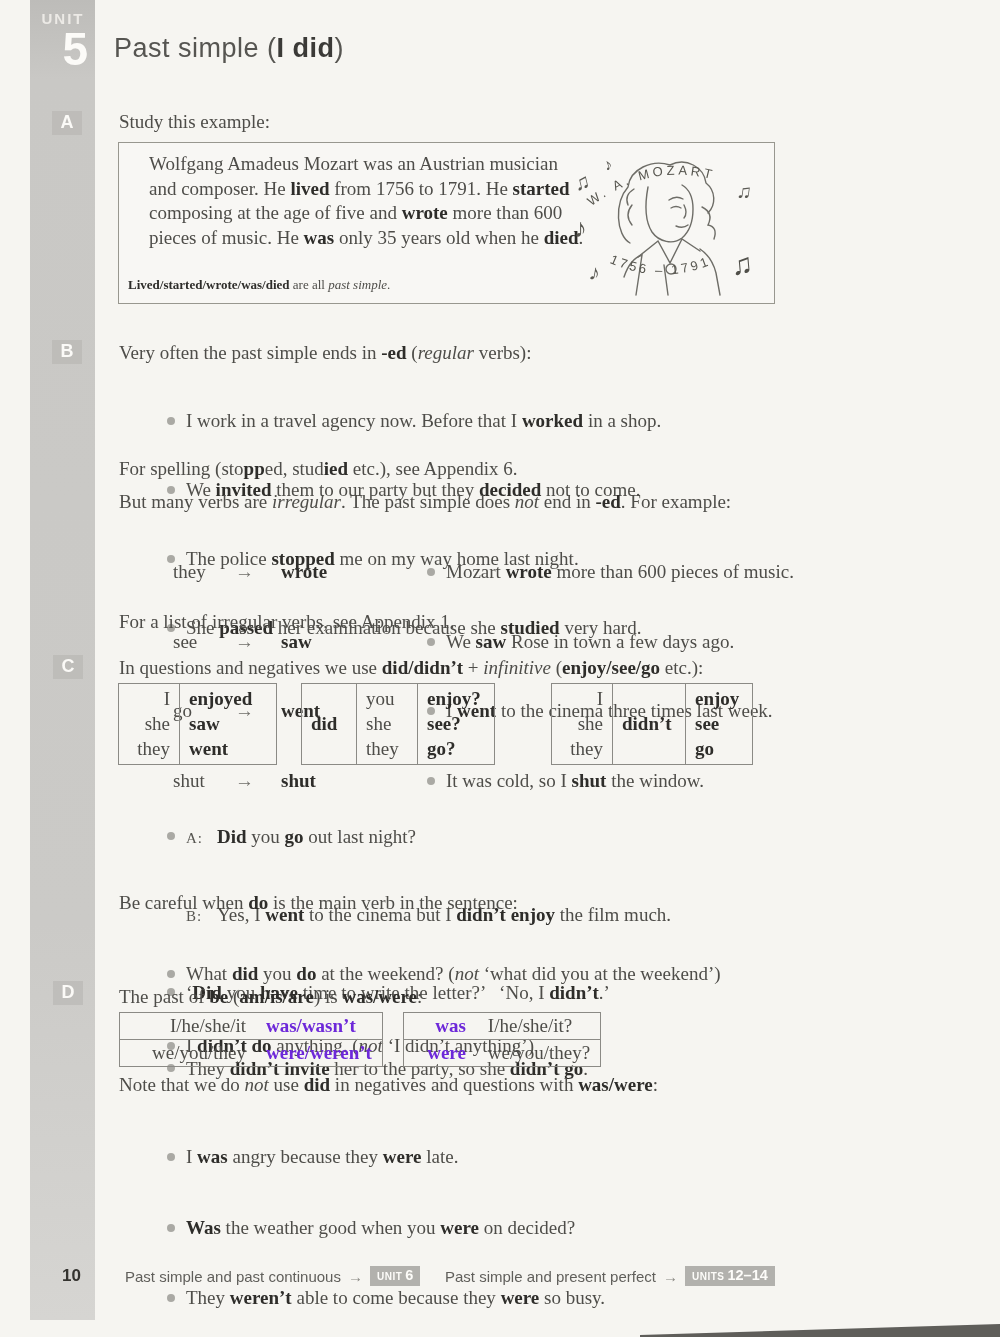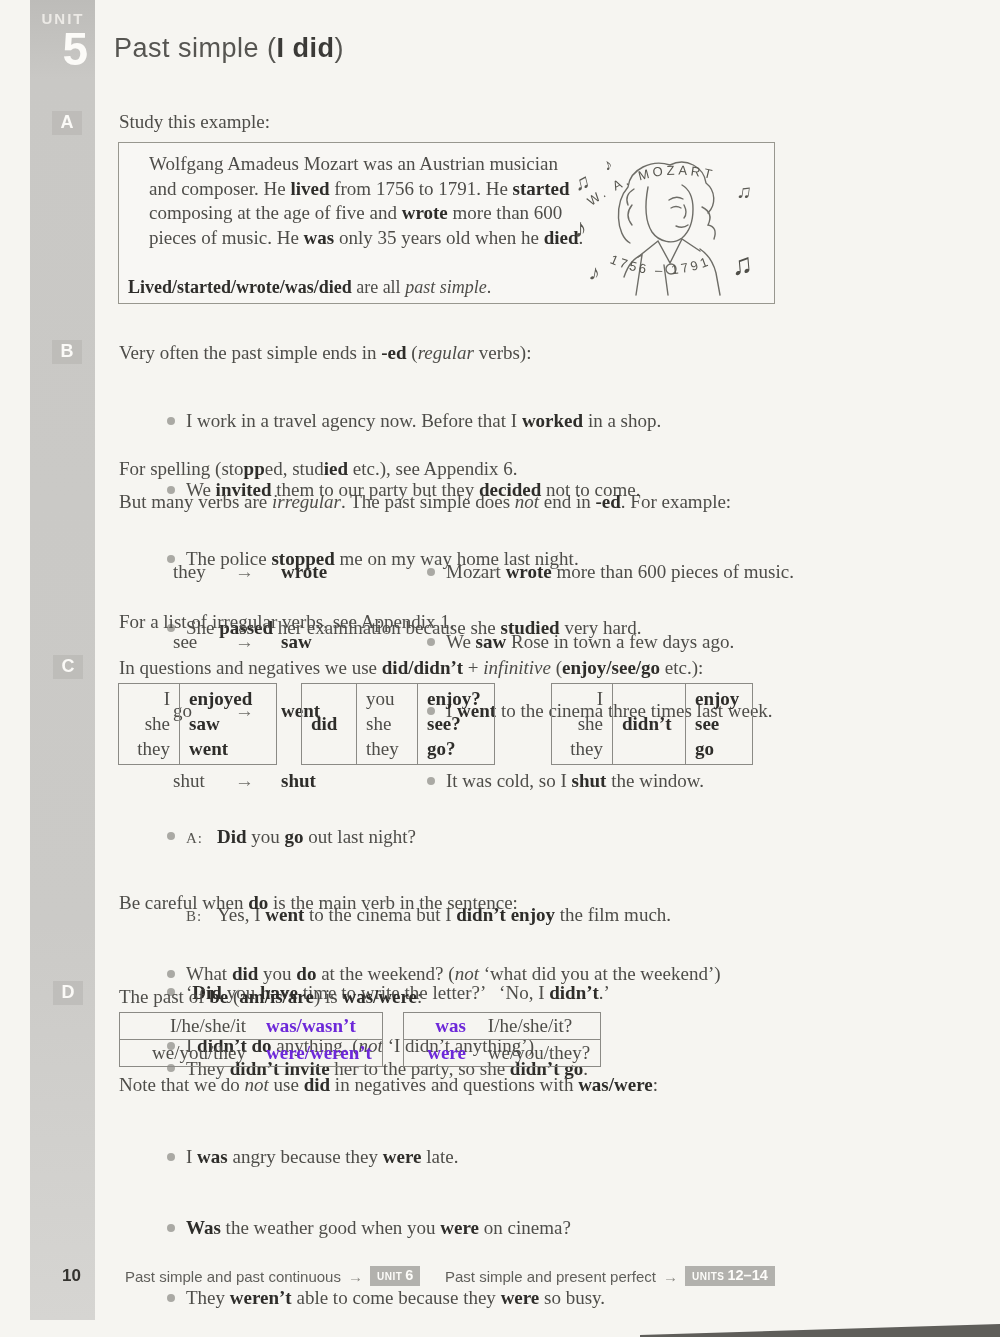--- a/index.html
+++ b/index.html
@@ -42,21 +42,21 @@
   
   .block{position:absolute;font-size:19px;line-height:23px;white-space:pre-wrap;}
   .rich .b{font-weight:bold;color:#2e2d2a;}
   .rich .i{font-style:italic;}
   
   .ex-box{
     position:absolute;left:118px;top:142px;width:655px;height:160px;
     border:1.5px solid #98978f;background:rgba(255,255,255,.25);
   }
   .ex-par{position:absolute;left:30px;top:9px;width:436px;font-size:19px;line-height:24.5px;}
-  .ex-foot{position:absolute;left:9px;top:134px;font-size:18px;}
+  .ex-foot{position:absolute;left:9px;top:134px;font-size:13px;}
   .ex-art{position:absolute;right:4px;top:2px;}
   .ex-art svg text{font-family:"Liberation Sans","DejaVu Sans",sans-serif;}
   
   .brow{display:flex;align-items:flex-start;}
   .dot{flex:0 0 8px;width:8px;height:8px;border-radius:50%;background:#aaa9a4;margin:8px 11px 0 0;}
   .nodot{flex:0 0 19px;}
   .dlg-label{flex:0 0 31px;font-size:15px;letter-spacing:1px;color:#55544f;padding-top:2px;}
   
   .vrow{display:flex;line-height:23.5px;}
   .vbase{flex:0 0 62px;}
@@ -265,21 +265,21 @@
         <span class="dverb dsub" style="width:52px;">were</span>
         <span style="margin-left:14px;">we/you/they?</span>
       </div>
     </div>
   </div>
 
   <div class="block rich" style="left:119px;top:1073px;"><span>Note that we do </span><span class="i">not</span><span> use </span><span class="b">did</span><span> in negatives and questions with </span><span class="b">was/were</span><span>:</span></div>
 
   <div class="block" style="left:167px;top:1098px;width:700px;line-height:23.5px;">
     <div class="brow"><span class="dot"></span><span class="rich"><span>I </span><span class="b">was</span><span> angry because they </span><span class="b">were</span><span> late.</span></span></div>
-    <div class="brow"><span class="dot"></span><span class="rich"><span class="b">Was</span><span> the weather good when you </span><span class="b">were</span><span> on cinema?</span></span></div>
+    <div class="brow"><span class="dot"></span><span class="rich"><span class="b">Was</span><span> the weather good when you </span><span class="b">were</span><span> on decided?</span></span></div>
     <div class="brow"><span class="dot"></span><span class="rich"><span>They </span><span class="b">weren’t</span><span> able to come because they </span><span class="b">were</span><span> so busy.</span></span></div>
     
   </div>
 
   <div class="footer">
     <span class="pagenum">10</span>
     <span class="flink" style="left:125px;">
       <span>Past simple and past continuous</span>
       <span class="arrow">→</span>
       <span class="badge">

